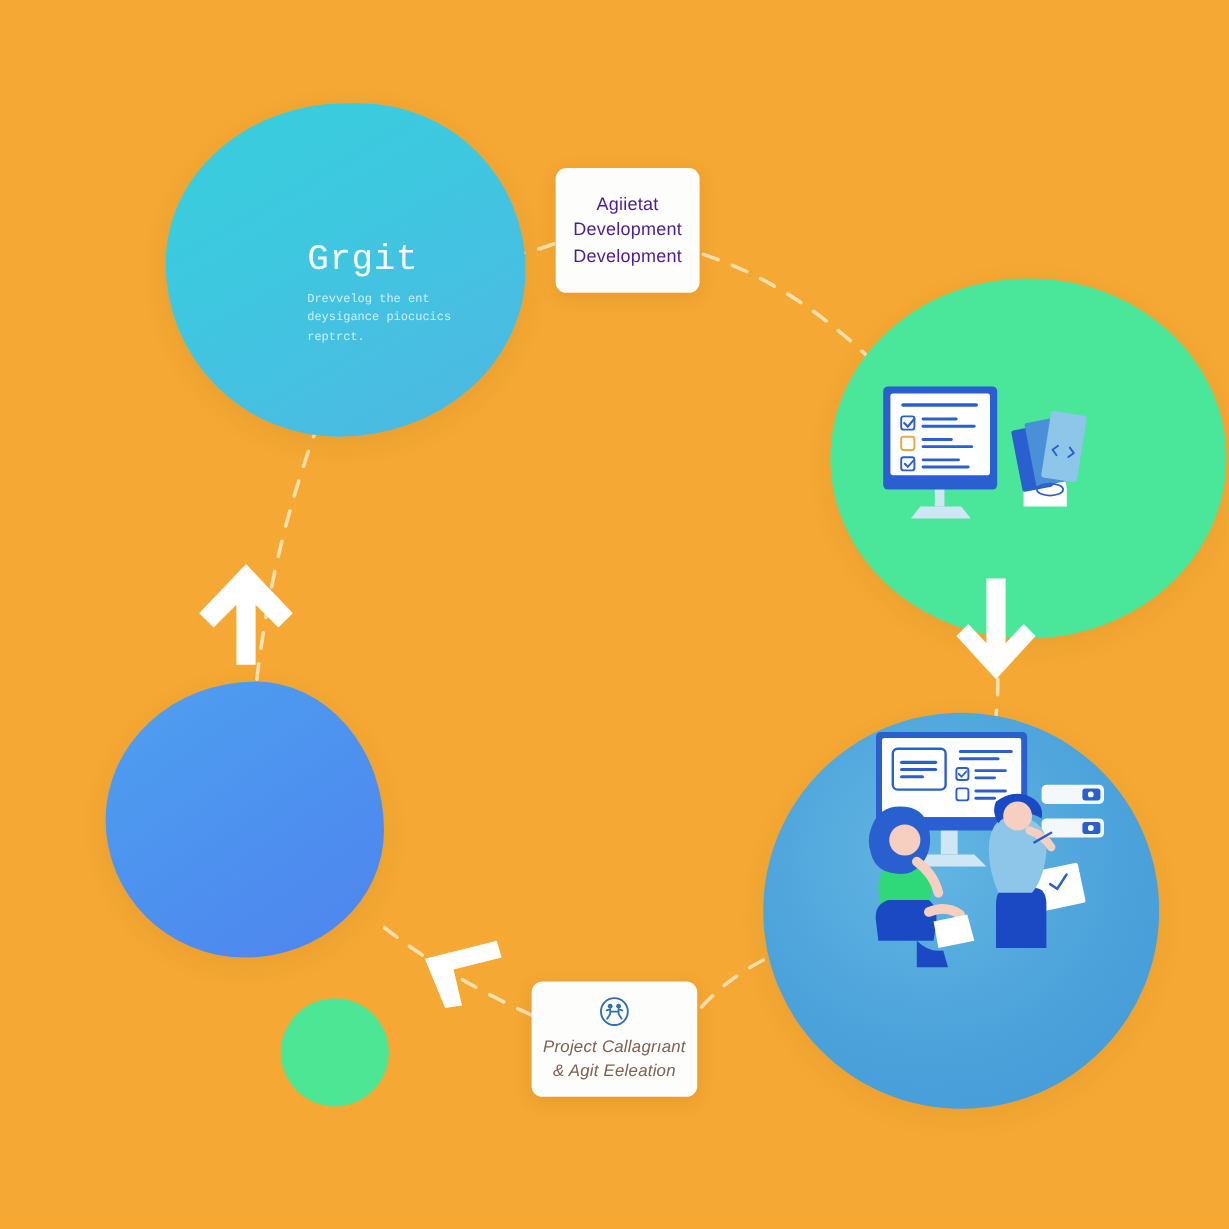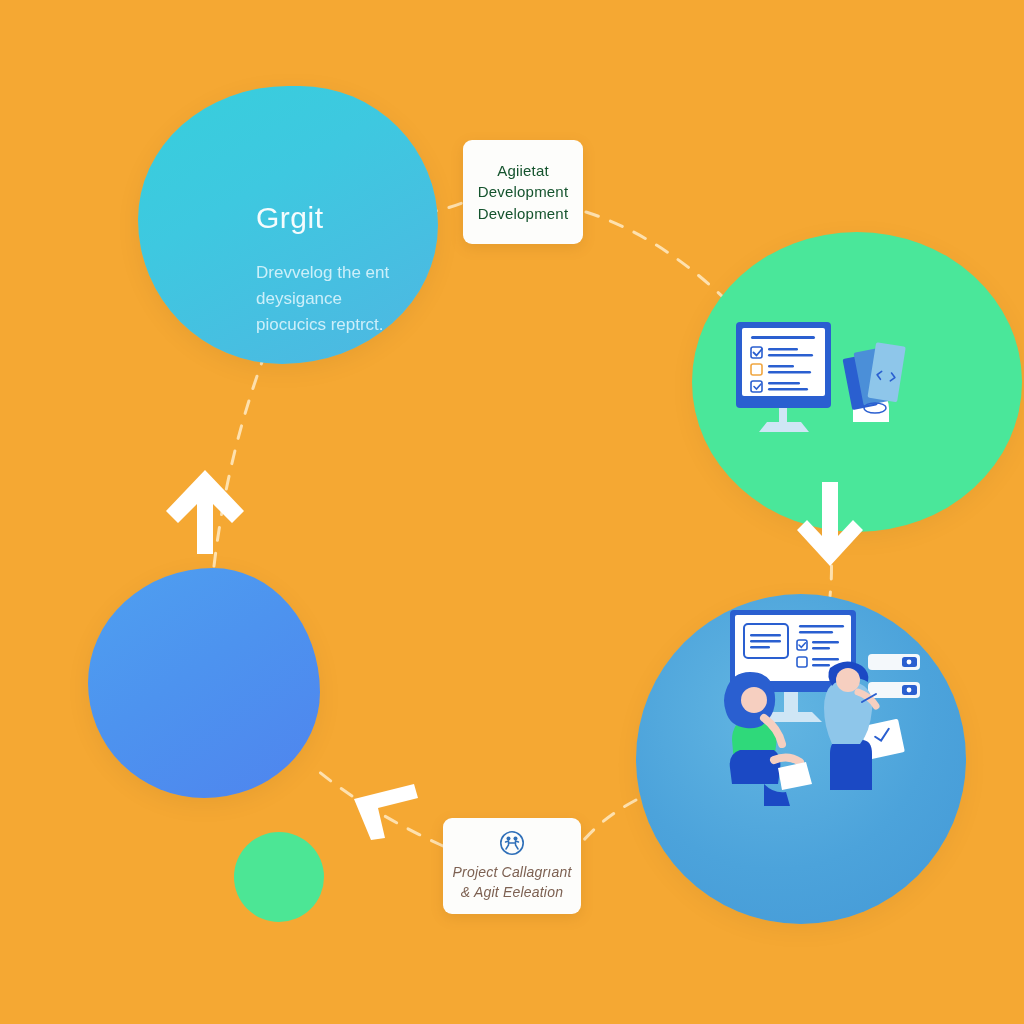--- a/index.html
+++ b/index.html
@@ -18,20 +18,21 @@
     width: 1024px;
     height: 1024px;
     background: #f5a833;
     overflow: hidden;
   }
 
   
   .blob {
     position: absolute;
     border-radius: 50%;
+    font-family: Liberation Mono, monospace;
   }
 
   #circle-discovery {
     left: 138px;
     top: 86px;
     width: 300px;
     height: 278px;
     background: linear-gradient(150deg, #37cfdc 0%, #3ec8e0 38%, #4fb6e2 100%);
     border-radius: 50% 46% 52% 48% / 48% 50% 50% 52%;
     box-shadow: 0 6px 26px rgba(0,0,0,0.06);
@@ -45,23 +46,23 @@
   }
   #circle-discovery-title {
     color: #ffffff;
     font-size: 30px;
     font-weight: 400;
     letter-spacing: 0.5px;
     line-height: 1.05;
     opacity: 0.95;
   }
   #circle-discovery-body {
-    margin-top: 26px;
+    margin-top: 9px;
     color: #eafaff;
-    font-size: 17px;
+    font-size: 10px;
     line-height: 1.55;
     opacity: 0.82;
     max-width: 150px;
   }
 
   #circle-planning {
     left: 88px;
     top: 568px;
     width: 232px;
     height: 230px;
@@ -116,21 +117,21 @@
     left: 463px;
     top: 140px;
     width: 120px;
     height: 104px;
     padding: 6px 8px;
     box-sizing: border-box;
   }
   #label-agile .line {
     font-size: 15px;
     line-height: 1.42;
-    color: #14532d;
+    color: #4c1d95;
     letter-spacing: 0.2px;
   }
   #label-collab {
     left: 443px;
     top: 818px;
     width: 138px;
     height: 96px;
     padding: 8px 6px;
     box-sizing: border-box;
     font-style: italic;

